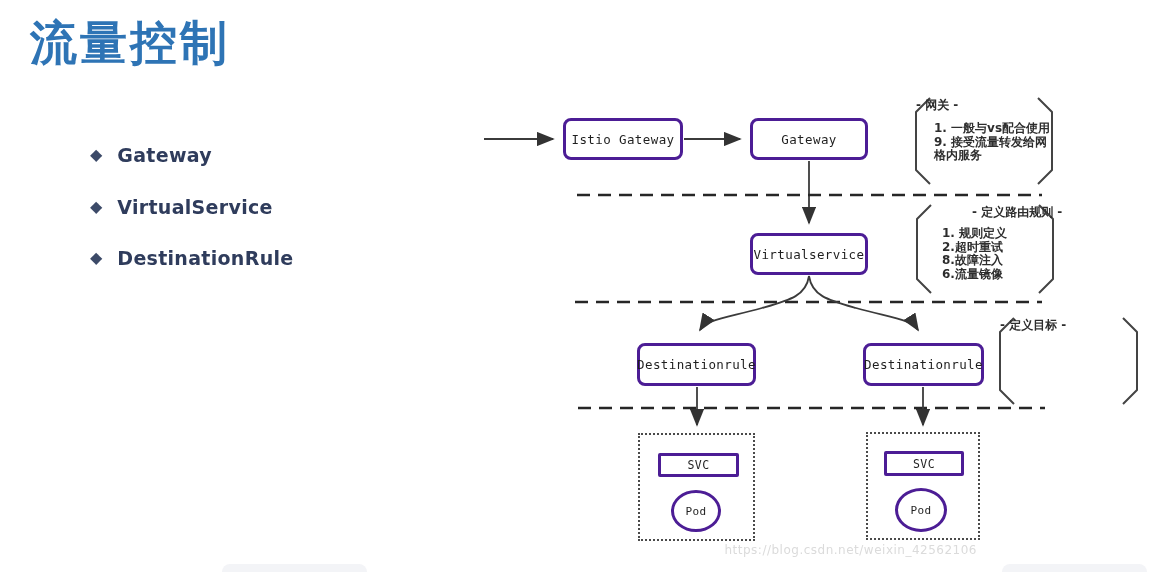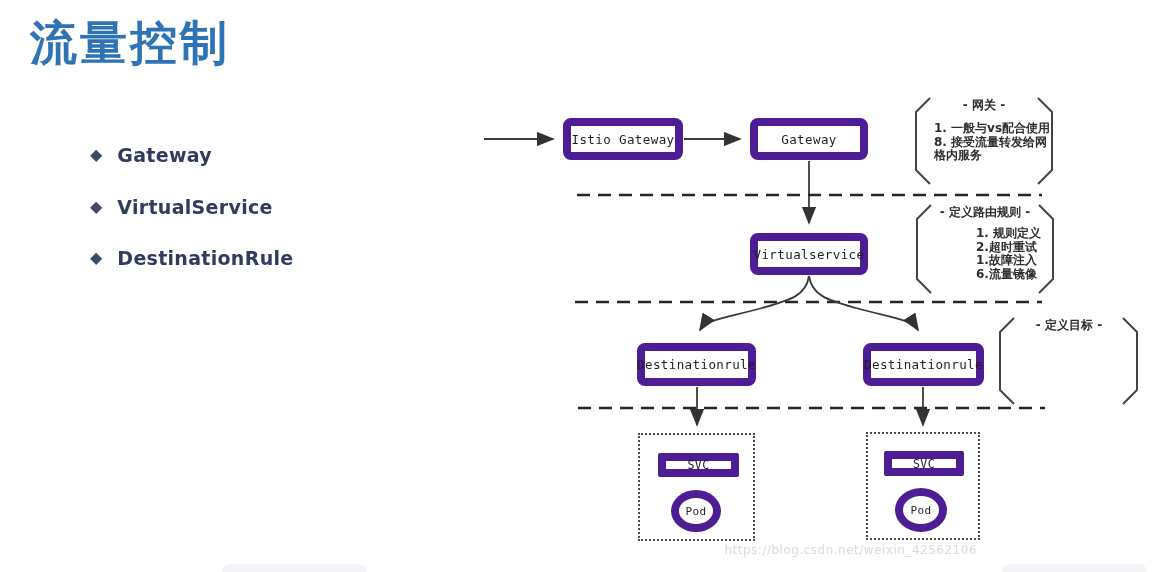--- a/index.html
+++ b/index.html
@@ -9,29 +9,29 @@
 
   .page-title{position:absolute;left:30px;top:12px;margin:0;font-size:47px;font-weight:800;
               letter-spacing:3px;color:#2e74b5;}
 
   .bullet-item{position:absolute;display:flex;align-items:center;gap:15px;height:24px;}
   .bullet-diamond{font-size:16px;color:#3c4a68;line-height:1;}
   .bullet-label{font-size:19px;font-weight:700;color:#2f3c5c;letter-spacing:0.3px;}
 
   svg.wires{position:absolute;left:0;top:0;display:block;}
 
-  .node{position:absolute;background:#fff;border:8px solid #4c1d95;border-radius:8px;
+  .node{position:absolute;background:#fff;border:3px solid #4c1d95;border-radius:8px;
         display:flex;align-items:center;justify-content:center;box-sizing:border-box;
         font-family:"DejaVu Sans Mono","Liberation Mono",monospace;font-size:12.5px;
         color:#1f1f1f;letter-spacing:0.4px;}
   .svc{border-radius:2px;font-size:11.5px;}
   .pod{border-radius:50%;font-size:11px;}
   .dotted-group{position:absolute;border:2px dotted #4a4a4a;box-sizing:border-box;background:transparent;}
 
-  .anno-title{position:absolute;text-align:center;font-size:12px;font-weight:700;color:#2d2d2d;white-space:nowrap;}
+  .anno-title{position:absolute;font-size:12px;font-weight:700;color:#2d2d2d;white-space:nowrap;}
   .anno-items{position:absolute;font-size:12px;font-weight:700;color:#2d2d2d;line-height:13.5px;}
 
   .watermark{position:absolute;right:6px;top:543px;font-size:12px;color:#dbdbdb;
              letter-spacing:0.5px;}
 
   .pill{position:absolute;height:16px;border-radius:8px;background:#f3f4f7;}
 </style>
 </head>
 <body>
 
@@ -94,28 +94,28 @@
 
   <div class="node svc" style="left:658px;top:453px;width:81px;height:24px;">SVC</div>
   <div class="node svc" style="left:884px;top:451px;width:80px;height:25px;">SVC</div>
 
   <div class="node pod" style="left:671px;top:490px;width:50px;height:42px;">Pod</div>
   <div class="node pod" style="left:895px;top:488px;width:52px;height:44px;">Pod</div>
 
   <div class="anno-title" style="left:916px;top:97px;width:136px;">- 网关 -</div>
   <div class="anno-items" style="left:934px;top:122px;width:120px;">
     <div>1. 一般与vs配合使用</div>
-    <div>8. 接受流量转发给网格内服务</div>
+    <div>9. 接受流量转发给网格内服务</div>
   </div>
 
-  <div class="anno-title" style="left:916px;top:204px;width:138px;">- 定义路由规则 -</div>
-  <div class="anno-items" style="left:976px;top:227px;width:118px;">
+  <div class="anno-title" style="left:972px;top:204px;width:138px;">- 定义路由规则 -</div>
+  <div class="anno-items" style="left:942px;top:227px;width:118px;">
     <div>1. 规则定义</div>
     <div>2.超时重试</div>
-    <div>1.故障注入</div>
+    <div>8.故障注入</div>
     <div>6.流量镜像</div>
   </div>
 
   <div class="anno-title" style="left:1000px;top:317px;width:138px;">- 定义目标 -</div>
 
   <div class="watermark">https://blog.csdn.net/weixin_42562106</div>
 
   <div class="pill" style="left:222px;top:564px;width:145px;"></div>
   <div class="pill" style="left:1002px;top:564px;width:145px;"></div>
 

